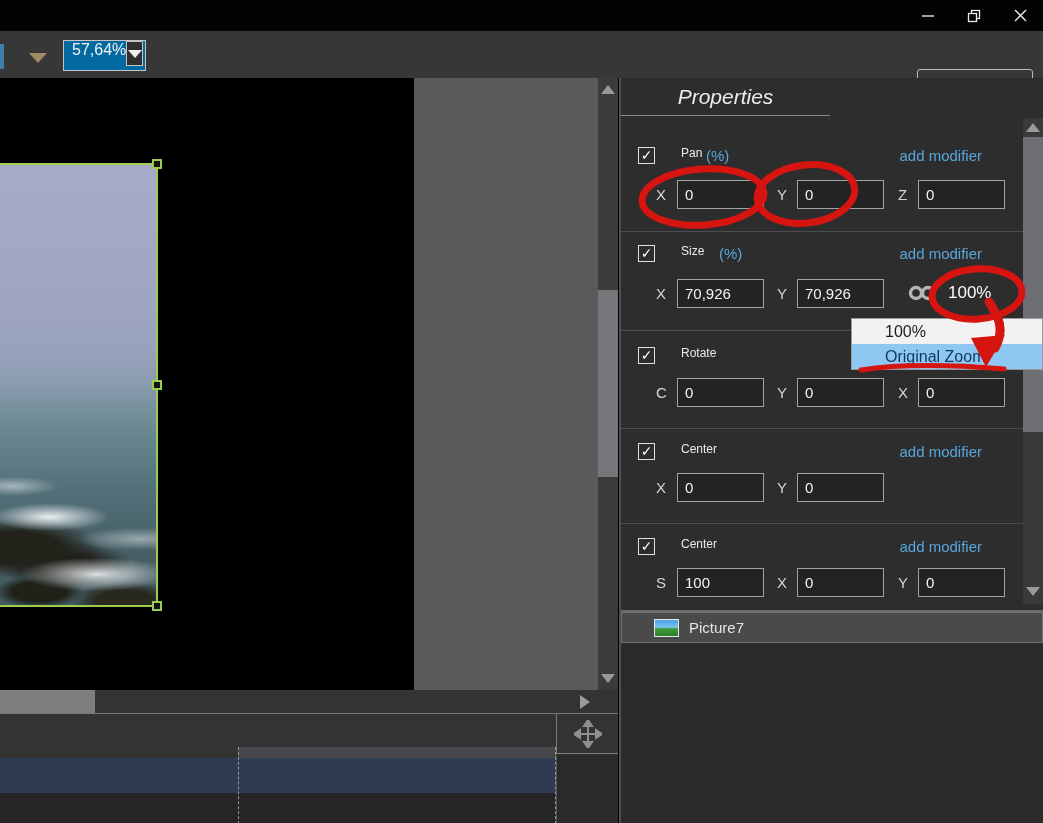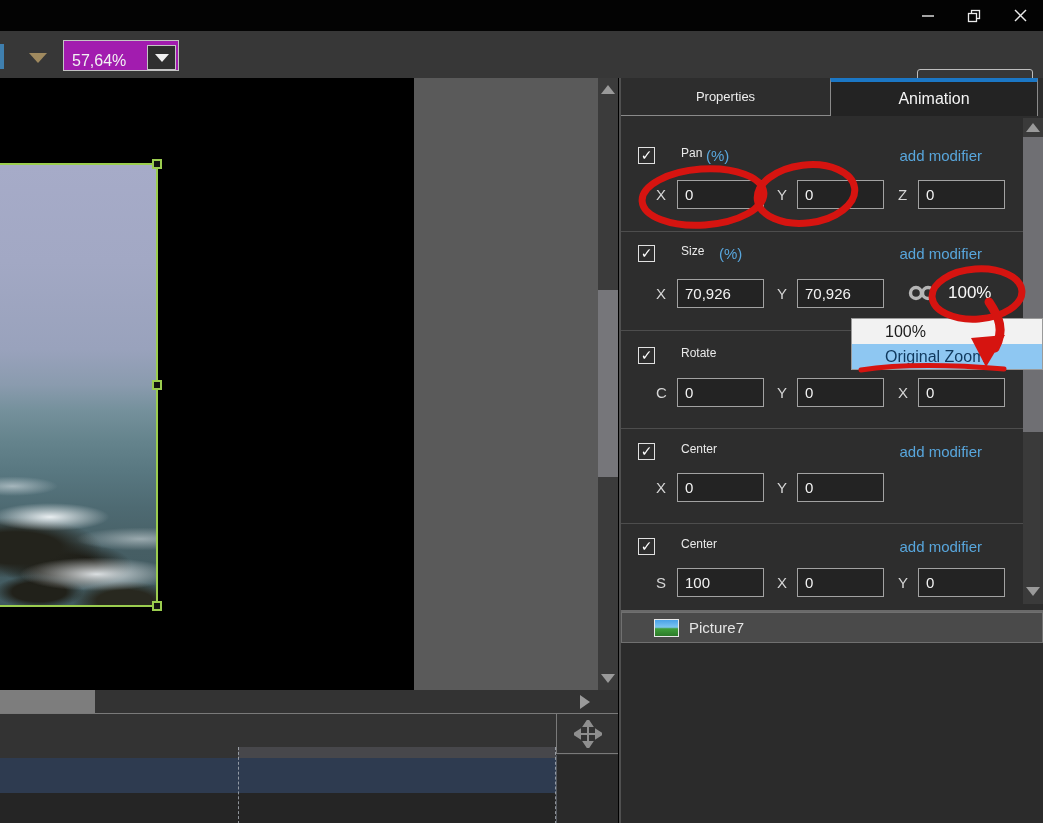--- a/index.html
+++ b/index.html
@@ -10,22 +10,22 @@
   
   .titlebar { position:absolute; left:0; top:0; width:1043px; height:31px; background:#030303; }
   .win-btns { position:absolute; right:0; top:0; height:31px; display:flex; }
   .win-btn { width:46px; height:31px; display:flex; align-items:center; justify-content:center; cursor:pointer; }
 
   
   .toolbar { position:absolute; left:0; top:31px; width:1043px; height:47px; background:#373737; }
   .clip-icon { position:absolute; left:0; top:13px; width:4px; height:25px; background:#3f7fae; }
   .gold-caret { position:absolute; left:29px; top:22px; width:0; height:0;
     border-left:9px solid transparent; border-right:9px solid transparent; border-top:10px solid #a08a5f; }
-  .zoom-combo { position:absolute; left:63px; top:9px; width:116px; height:31px; background:#a21caf;
-    border:1px solid #c4c4c4; display:flex; align-items:flex-end; }
+  .zoom-combo { position:absolute; left:63px; top:9px; width:83px; height:31px; background:#0369a1;
+    border:1px solid #c4c4c4; display:flex; align-items:flex-start; }
   .zoom-value { flex:1; padding-left:8px; font-size:16px; color:#f2f2f2; }
   .combo-btn { width:29px; height:25px; margin-right:2px; border:1px solid #c4c4c4; background:#2f2f2f;
     display:flex; align-items:center; justify-content:center; }
   .tri-down-w { width:0; height:0; border-left:7px solid transparent; border-right:7px solid transparent; border-top:8px solid #f0f0f0; }
   .nav-arrow { position:absolute; top:47px; width:0; height:0; }
   .nav-prev { left:839px; border-top:9px solid transparent; border-bottom:9px solid transparent; border-right:14px solid #cfcfcf; }
   .nav-next { left:879px; border-top:9px solid transparent; border-bottom:9px solid transparent; border-left:14px solid #cfcfcf; }
   .close-btn { position:absolute; left:917px; top:38px; width:116px; height:34px; background:#373737;
     border:1px solid #bdbdbd; border-radius:3px; color:#f4f4f4; font-size:17px;
     display:flex; align-items:center; justify-content:center; cursor:pointer; }
@@ -68,21 +68,21 @@
   .tl-strip { position:absolute; left:238px; top:33px; width:318px; height:11px; background:#47474b; }
   .tl-blue { position:absolute; left:0; top:44px; width:556px; height:35px; background:#2e3b50; }
   .tl-bottom { position:absolute; left:0; top:79px; width:556px; height:31px; background:#252525; }
   .tl-dash { position:absolute; top:33px; height:77px; width:0; border-left:1px dashed #b4bac2; opacity:.75; }
 
   
   .right-region { position:absolute; left:619px; top:78px; width:424px; height:745px;
     background:#2d2d2d; border-left:2px solid #505050; }
   .tabbar { position:absolute; left:0; top:0; width:422px; height:38px; }
   .tab-prop { position:absolute; left:0; top:0; width:209px; height:38px; border-bottom:1px solid #8a8a8a;
-    display:flex; align-items:center; justify-content:center; font-size:13px; color:#ededed; cursor:pointer; }
+    display:flex; align-items:center; justify-content:center; font-size:21px; color:#ededed; cursor:pointer;font-style:italic; }
   .tab-anim { position:absolute; left:209px; top:0; width:208px; height:38px; background:#232323;
     border-left:1px solid #8a8a8a; border-right:1px solid #8a8a8a; border-top:4px solid #1b77c5;
     display:flex; align-items:center; justify-content:center; font-size:16px; color:#f4f4f4; cursor:pointer; }
   .panel-body { position:absolute; left:0; top:38px; width:422px; height:496px; }
 
   .sec-head { position:absolute; left:0; width:402px; height:20px; }
   .cb { position:absolute; left:17px; top:1px; width:17px; height:17px; border:1px solid #e0e0e0;
     background:#2d2d2d; color:#fff; font-size:14px; line-height:15px; text-align:center; cursor:pointer; }
   .sec-label { position:absolute; left:60px; top:0; font-size:12px; color:#eaeaea; }
   .unit { position:absolute; left:85px; top:1px; font-size:15px; color:#58a6dc; }
@@ -195,21 +195,20 @@
     <div class="tl-blue"></div>
     <div class="tl-right"></div>
     <div class="tl-bottom"></div>
     <div class="tl-dash" style="left:238px"></div>
     <div class="tl-dash" style="left:555px"></div>
   </div>
 
   <div class="right-region">
     <div class="tabbar">
       <div class="tab-prop">Properties</div>
-      <div class="tab-anim">Animation</div>
     </div>
 
     <div class="panel-body">
 
       <div class="sec-head" style="top:30px">
         <span class="cb">✓</span>
         <span class="sec-label">Pan</span>
         <span class="unit">(%)</span>
         <span class="addmod">add modifier</span>
       </div>

